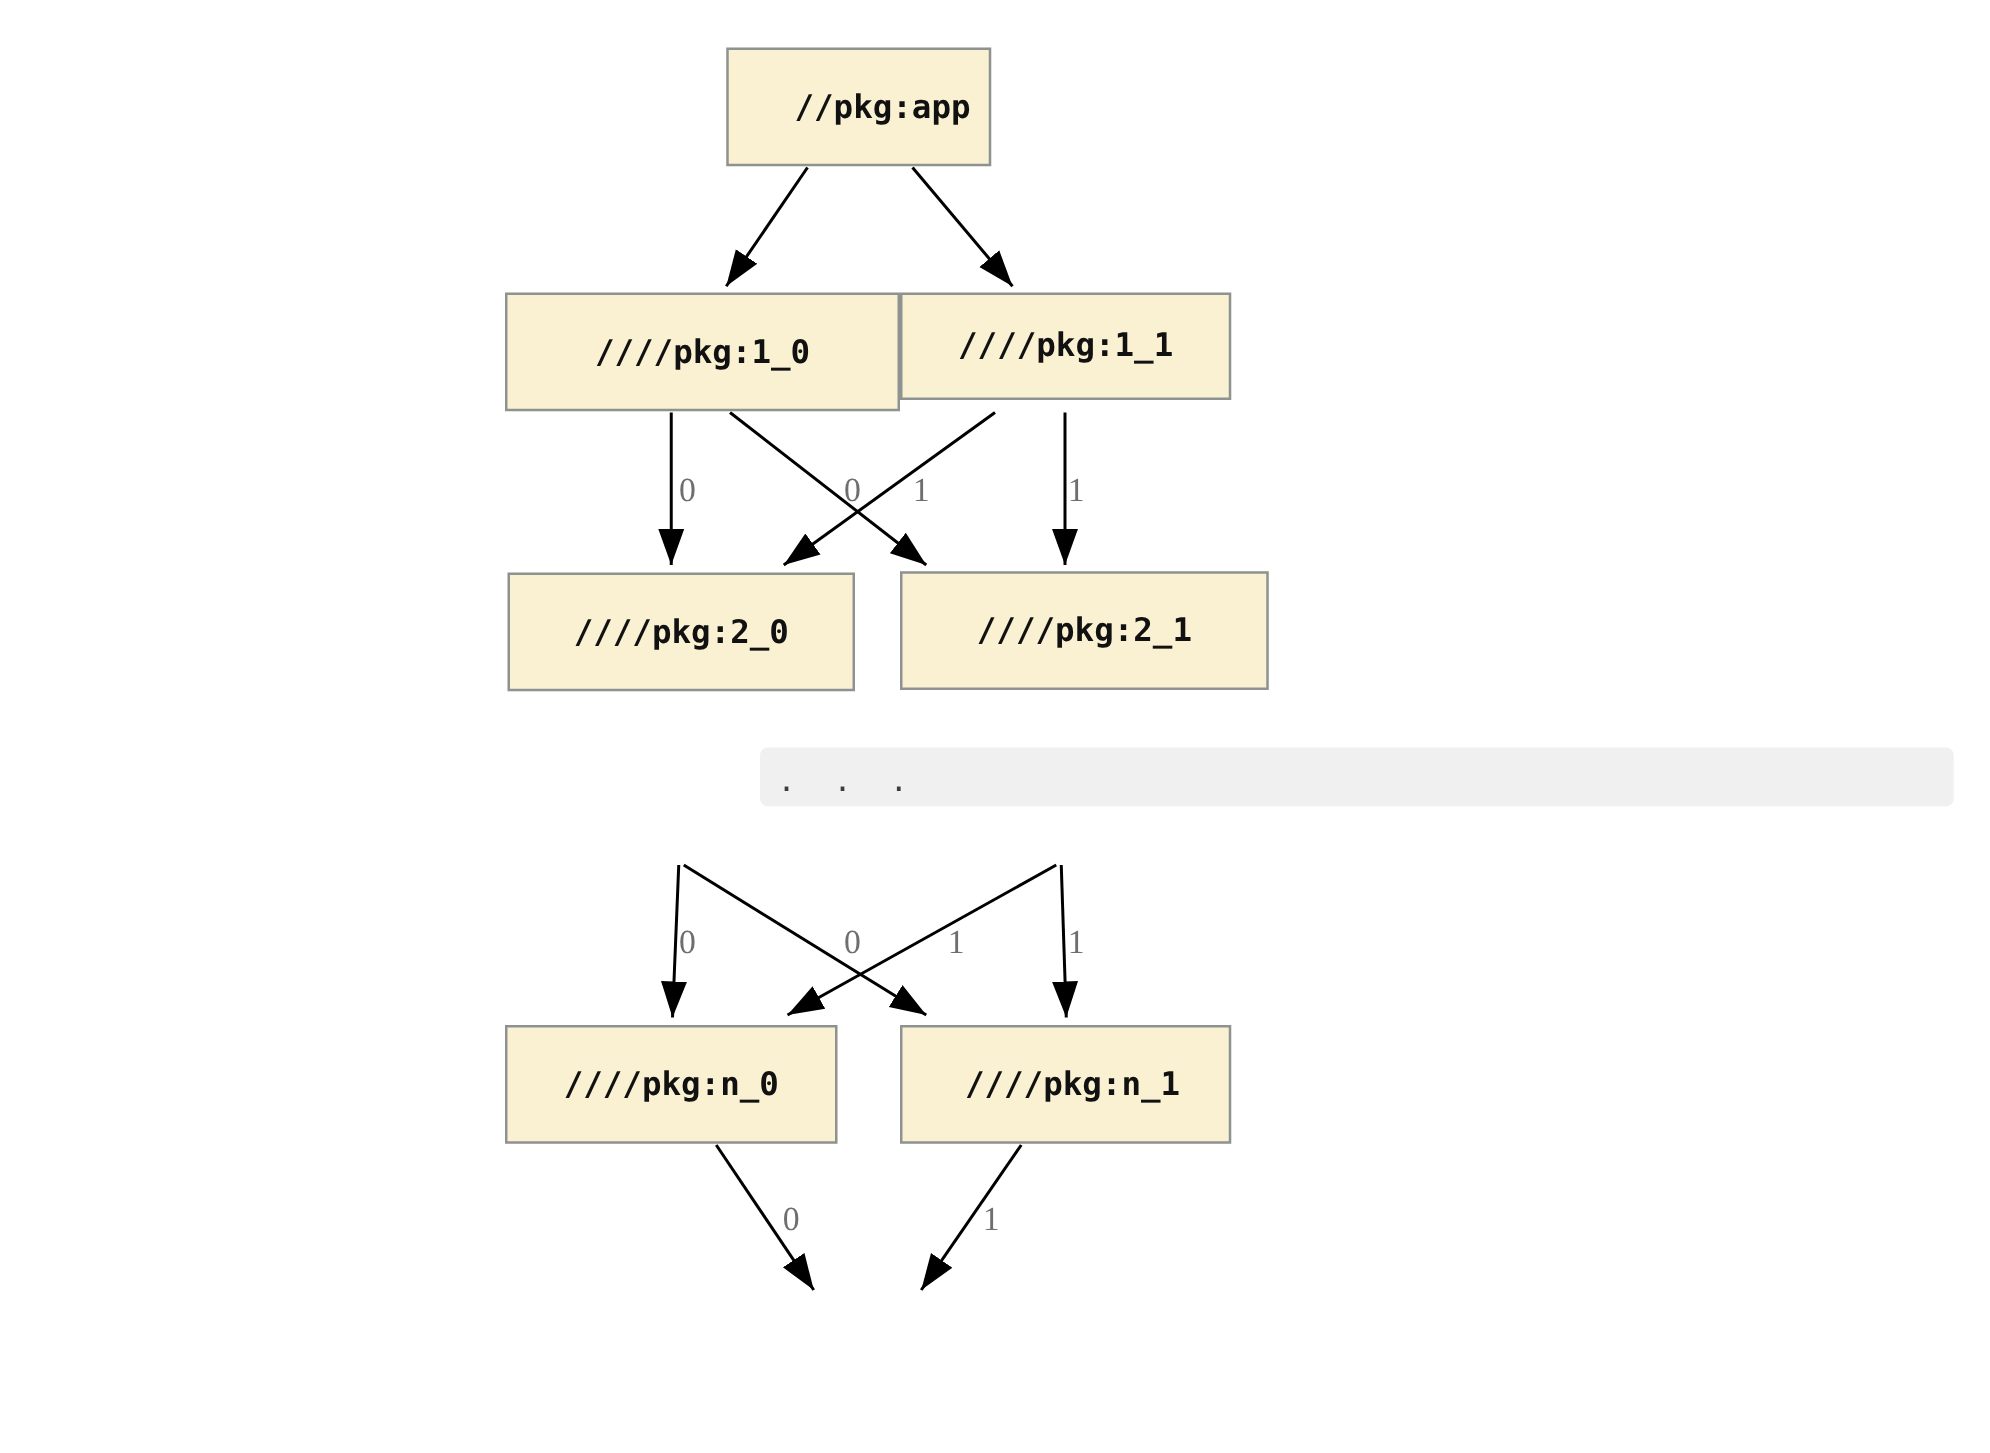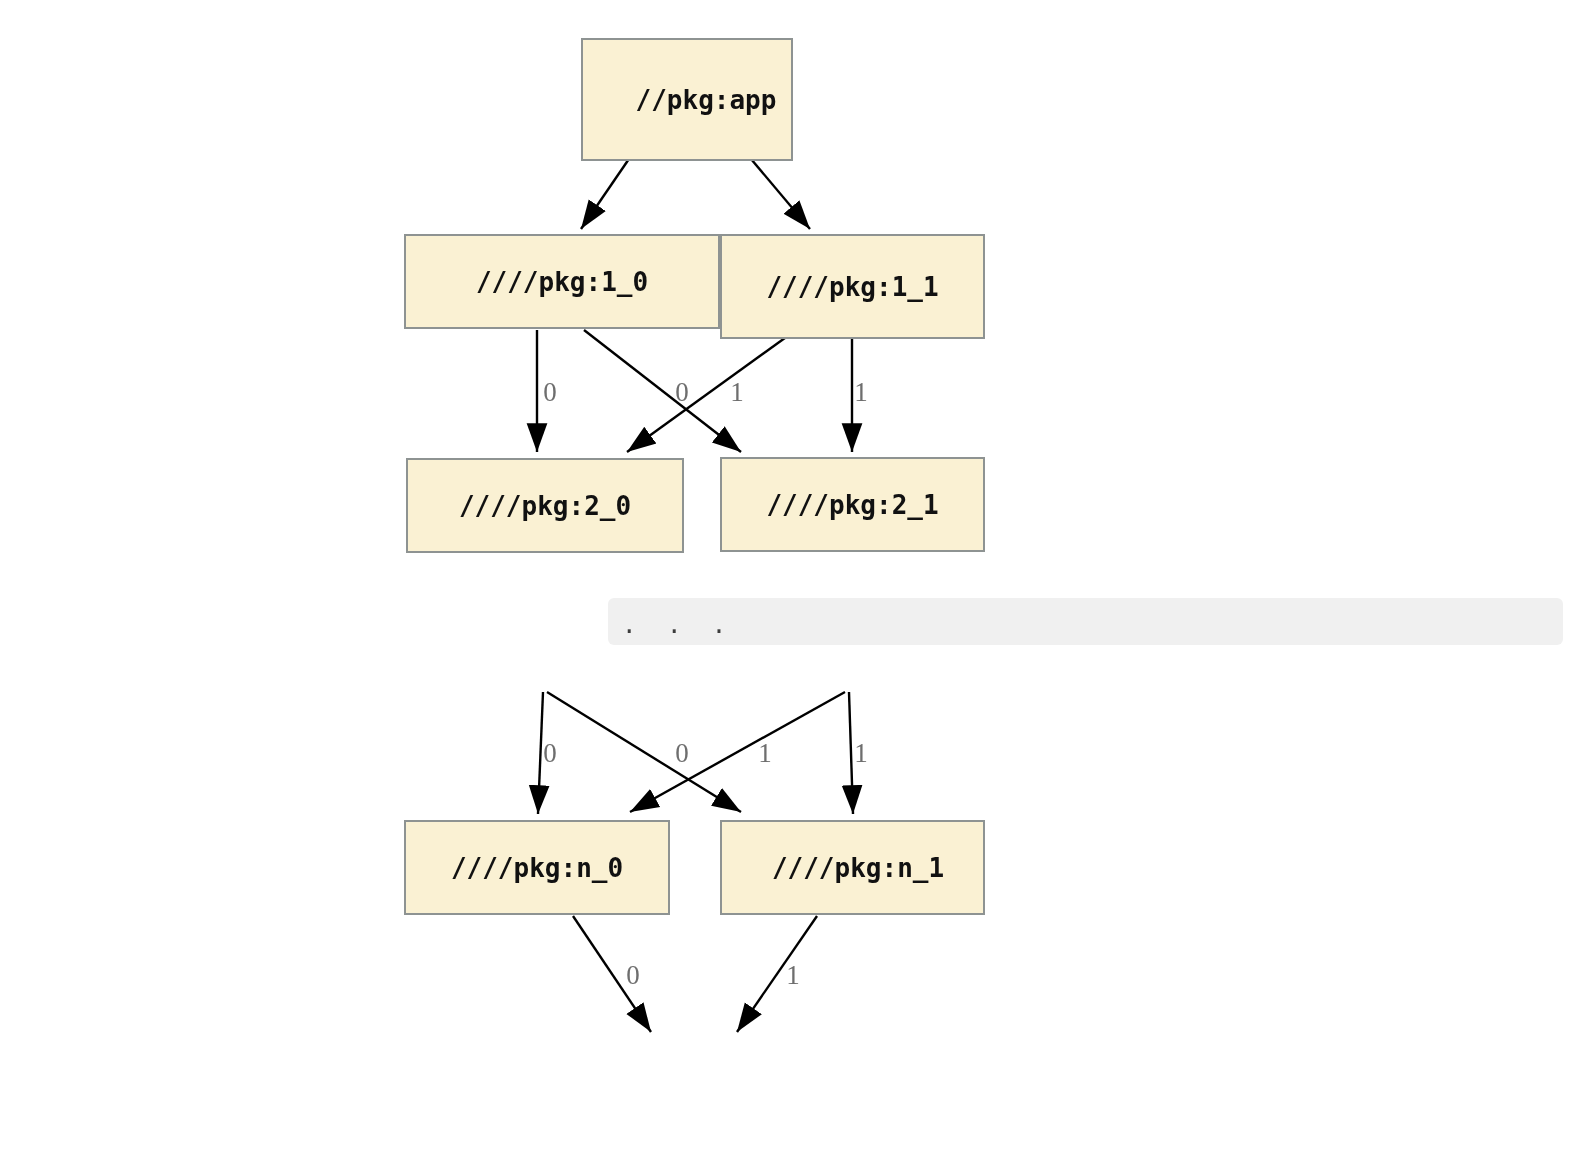--- a/index.html
+++ b/index.html
@@ -36,25 +36,25 @@
     align-items: center;
     justify-content: center;
   }
   .node-label {
     font-family: "DejaVu Sans Mono", "Liberation Mono", monospace;
     font-weight: bold;
     font-size: 26px;
     color: #111111;
     white-space: pre;
   }
-  .node-app  { left: 581px; top: 38px;   width: 212px; height: 123px; padding-left: 38px; }
+  .node-app  { left: 581px; top: 38px;   width: 212px; height: 95px; padding-left: 38px; }
   .node-1_0  { left: 404px; top: 234px;  width: 316px; height: 95px; }
-  .node-1_1  { left: 720px; top: 234px;  width: 265px; height: 105px; }
+  .node-1_1  { left: 720px; top: 234px;  width: 265px; height: 86px; }
   .node-2_0  { left: 406px; top: 458px;  width: 278px; height: 95px; }
-  .node-2_1  { left: 720px; top: 457px;  width: 265px; height: 95px; }
+  .node-2_1  { left: 720px; top: 457px;  width: 295px; height: 95px; }
   .node-n_0  { left: 404px; top: 820px;  width: 266px; height: 95px; }
   .node-n_1  { left: 720px; top: 820px;  width: 265px; height: 95px; padding-left: 11px; }
   .node-dep  { left: 581px; top: 1037px; width: 212px; height: 94px; }
   .ellipsis-band {
     position: absolute;
     left: 608px; top: 598px;
     width: 955px; height: 47px;
     background: #f0f0f0;
     border-radius: 6px;
     display: flex;

